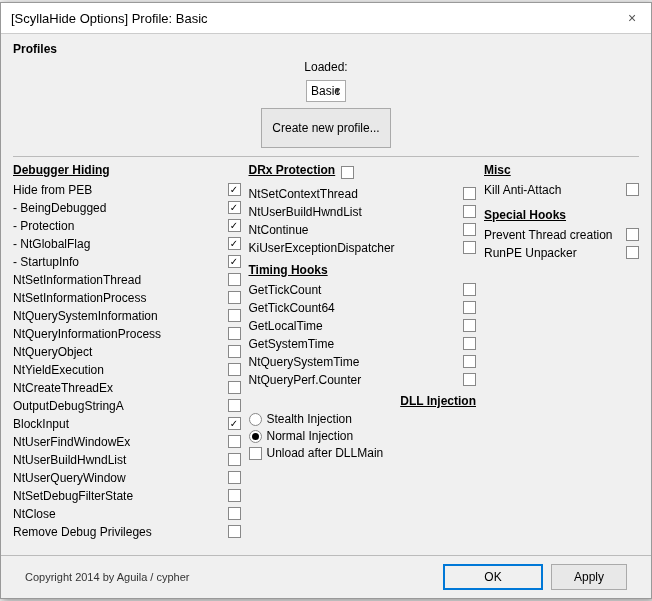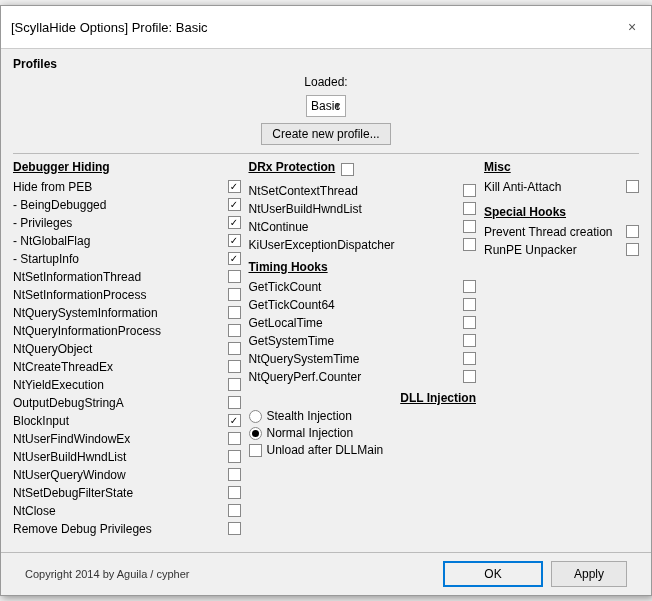--- a/index.html
+++ b/index.html
@@ -13,21 +13,21 @@
       min-height: 100vh;
     }
     .window {
       width: 652px;
       background: #f0f0f0;
       border: 1px solid #999;
       box-shadow: 2px 2px 8px rgba(0,0,0,0.4);
     }
     .title-bar {
       background: #fff;
-      padding: 12px 10px;
+      padding: 6px 10px;
       display: flex;
       align-items: center;
       justify-content: space-between;
       border-bottom: 1px solid #ccc;
       font-size: 13px;
       font-weight: 500;
       color: #000;
     }
     .close-btn {
       width: 18px;
@@ -74,21 +74,21 @@
     .combo-arrow {
       position: absolute;
       right: 4px;
       top: 50%;
       transform: translateY(-50%);
       pointer-events: none;
       font-size: 9px;
       color: #444;
     }
     .create-btn {
-      height: 22px;
+      height: 40px;
       padding: 0 10px;
       border: 1px solid #aaa;
       background: #e8e8e8;
       cursor: pointer;
       font-size: 12px;
       white-space: nowrap;
     }
     .divider-h { height: 1px; background: #bbb; margin: 6px 0; }
     .main-panels {
       display: flex;
@@ -214,21 +214,21 @@
         <div id="debugger-items">
             <div class="check-row">
       <span class="row-label">Hide from PEB</span>
       <div class="check-box checked"></div>
     </div>
             <div class="check-row">
       <span class="row-label">- BeingDebugged</span>
       <div class="check-box checked"></div>
     </div>
             <div class="check-row">
-      <span class="row-label">- Privileges</span>
+      <span class="row-label">- Protection</span>
       <div class="check-box checked"></div>
     </div>
             <div class="check-row">
       <span class="row-label">- NtGlobalFlag</span>
       <div class="check-box checked"></div>
     </div>
             <div class="check-row">
       <span class="row-label">- StartupInfo</span>
       <div class="check-box checked"></div>
     </div>
@@ -246,25 +246,25 @@
     </div>
             <div class="check-row">
       <span class="row-label">NtQueryInformationProcess</span>
       <div class="check-box"></div>
     </div>
             <div class="check-row">
       <span class="row-label">NtQueryObject</span>
       <div class="check-box"></div>
     </div>
             <div class="check-row">
+      <span class="row-label">NtYieldExecution</span>
+      <div class="check-box"></div>
+    </div>
+            <div class="check-row">
       <span class="row-label">NtCreateThreadEx</span>
-      <div class="check-box"></div>
-    </div>
-            <div class="check-row">
-      <span class="row-label">NtYieldExecution</span>
       <div class="check-box"></div>
     </div>
             <div class="check-row">
       <span class="row-label">OutputDebugStringA</span>
       <div class="check-box"></div>
     </div>
             <div class="check-row">
       <span class="row-label">BlockInput</span>
       <div class="check-box checked"></div>
     </div>

